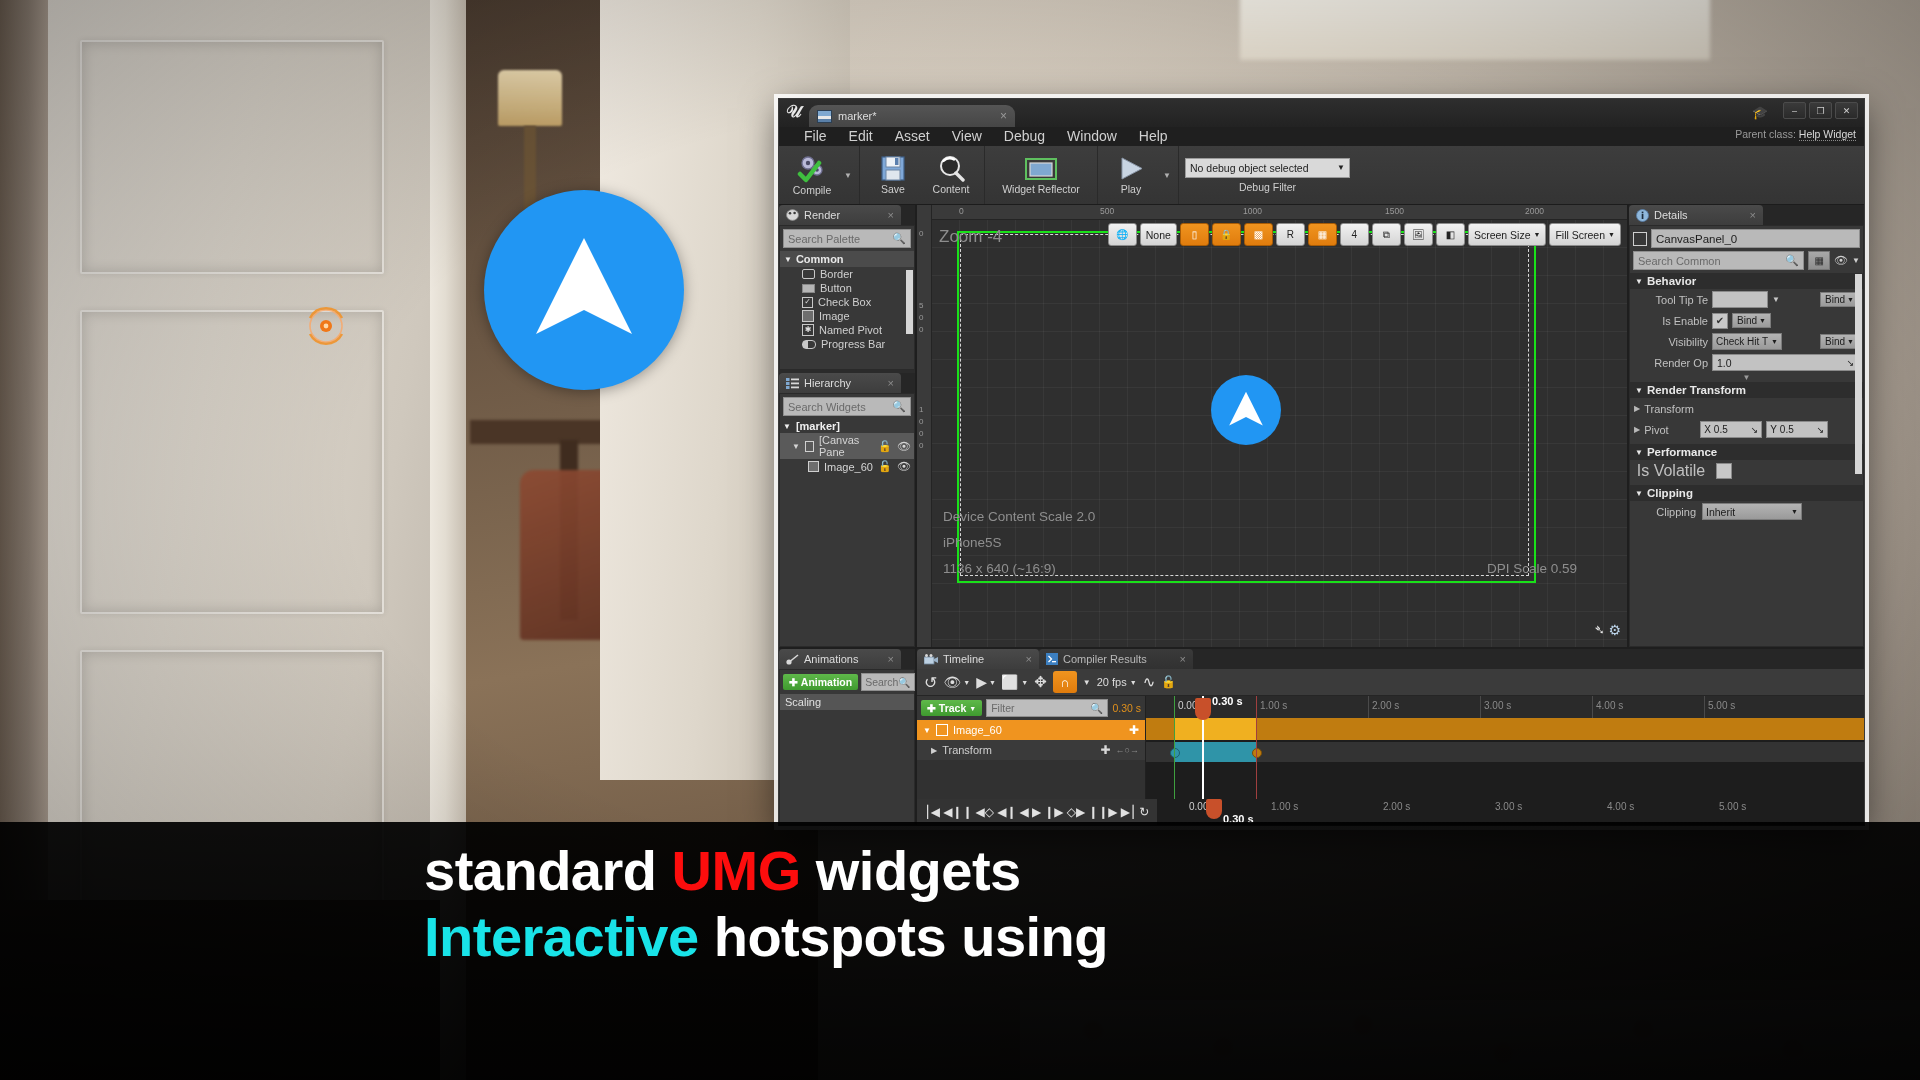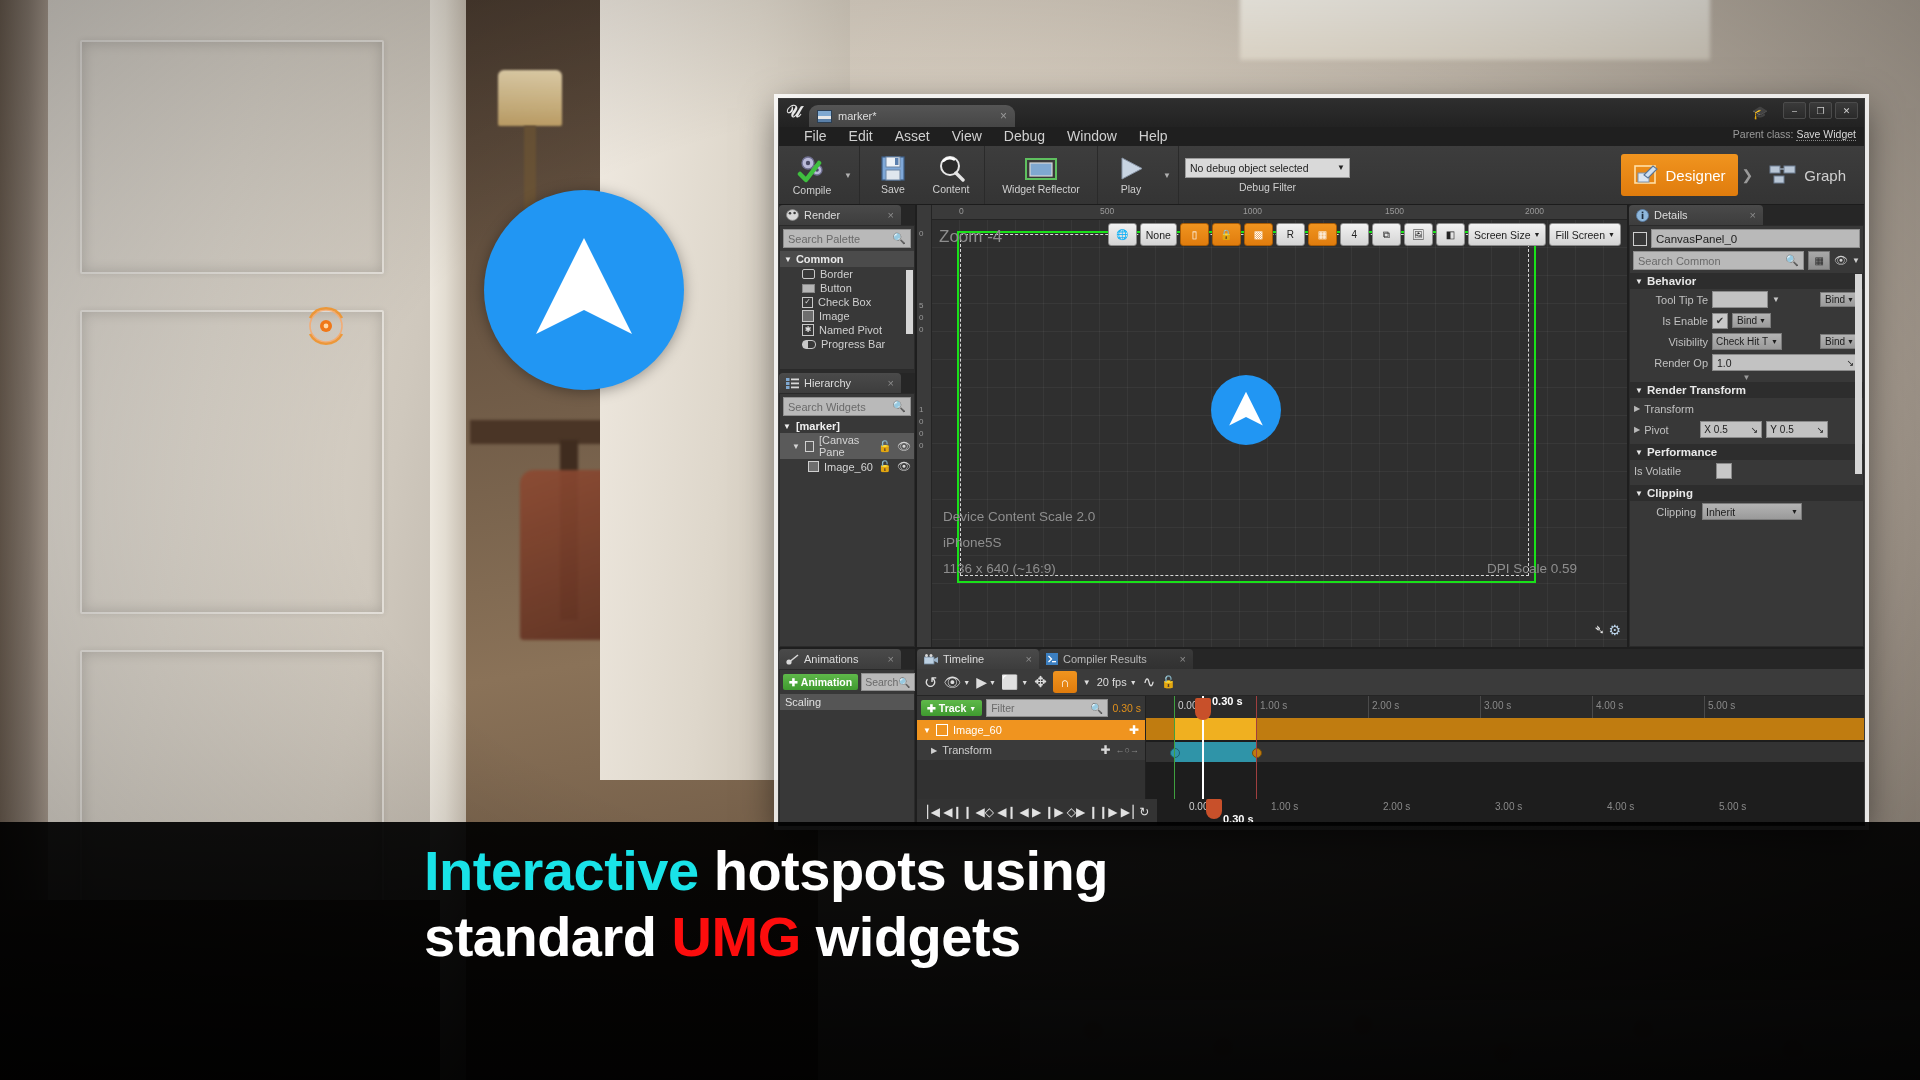--- a/index.html
+++ b/index.html
@@ -252,21 +252,21 @@
     <div class="menubar">
       <div class="mi">File</div>
       <div class="mi">Edit</div>
       <div class="mi">Asset</div>
       <div class="mi">View</div>
       <div class="mi">Debug</div>
       <div class="mi">Window</div>
       <div class="mi">Help</div>
       <div class="parentclass">
         <span>Parent class:</span>
-        <b>Save Widget</b>
+        <b>Help Widget</b>
       </div>
     </div>
 
     <div class="toolbar">
       <div class="tbgroup">
         <div class="tbbtn">
           <svg width="30" height="28" viewBox="0 0 30 28">
             <circle cx="11" cy="8" r="6" fill="#b9b9d8" stroke="#6f6f90" stroke-width="1.3"></circle>
             <circle cx="11" cy="8" r="2.2" fill="#4a4a66"></circle>
             <circle cx="20" cy="15" r="5" fill="#b9b9d8" stroke="#6f6f90" stroke-width="1.3"></circle>
@@ -313,40 +313,20 @@
           <span class="lbl">Play</span>
         </div>
         <div class="tbcaret">▼</div>
       </div>
       <div class="debugfilter">
         <div class="debugsel">
           <span>No debug object selected</span>
           <span class="cv">▼</span>
         </div>
         <div class="dlbl">Debug Filter</div>
-      </div>
-      <div class="modeswitch">
-        <div class="modebtn active">
-          <svg width="26" height="24" viewBox="0 0 26 24">
-            <rect x="2" y="3" width="20" height="17" fill="none" stroke="#ffe0a8" stroke-width="1.6"></rect>
-            <rect x="5" y="10" width="11" height="9" fill="#dbe6f2" stroke="#7c93ad" stroke-width="1"></rect>
-            <path d="M11 12 L20 3 L24 6 L15 15 Z" fill="#cfe0f2" stroke="#5a7595" stroke-width="1.1"></path>
-          </svg>
-          <span>Designer</span>
-        </div>
-        <span class="modechev">❯</span>
-        <div class="modebtn idle">
-          <svg width="28" height="22" viewBox="0 0 28 22">
-            <rect x="1" y="2" width="10" height="7" fill="#b8c6d6" stroke="#6e7f93" stroke-width="1"></rect>
-            <rect x="15" y="2" width="11" height="7" fill="#b8c6d6" stroke="#6e7f93" stroke-width="1"></rect>
-            <rect x="5" y="12" width="10" height="7" fill="#b8c6d6" stroke="#6e7f93" stroke-width="1"></rect>
-            <line x1="11" y1="5" x2="15" y2="5" stroke="#9aa8b8" stroke-width="1.4"></line>
-          </svg>
-          <span>Graph</span>
-        </div>
       </div>
     </div>
 
     <div class="body">
 
       <div class="col-left">
 
         <div style="display:flex;flex-direction:column;flex:0 0 165px;min-height:0;">
           <div class="ptabrow">
             <div class="ptab">
@@ -600,21 +580,21 @@
               <span>0.5</span>
               <span style="margin-left:auto;font-size:9px;">↘</span>
             </div>
           </div>
 
           <div style="background:#2d2d2d;font-size:11.5px;font-weight:bold;color:#e8e8e8;padding:2px 5px;display:flex;gap:4px;align-items:center;margin-top:4px;">
             <span style="font-size:8px;">▼</span>
             <span>Performance</span>
           </div>
           <div style="display:flex;align-items:center;height:21px;padding:0 4px;gap:8px;">
-            <span style="width:74px;font-size:11px;color:#c0c0c0;text-align:left;">Is Volatile</span>
+            <span style="width:74px;font-size:16px;color:#c0c0c0;text-align:center;">Is Volatile</span>
             <div style="width:14px;height:14px;background:#c8c8c8;border:1px solid #8a8a8a;"></div>
           </div>
 
           <div style="background:#2d2d2d;font-size:11.5px;font-weight:bold;color:#e8e8e8;padding:2px 5px;display:flex;gap:4px;align-items:center;margin-top:4px;">
             <span style="font-size:8px;">▼</span>
             <span>Clipping</span>
           </div>
           <div style="display:flex;align-items:center;height:21px;padding:0 4px;gap:6px;">
             <span style="width:62px;font-size:11px;color:#c0c0c0;text-align:right;">Clipping</span>
             <div style="width:92px;height:15px;background:linear-gradient(180deg,#b4b4b4,#9a9a9a);border:1px solid #7c7c7c;color:#1c1c1c;font-size:10.5px;display:flex;align-items:center;padding:0 3px;">
@@ -780,20 +760,20 @@
             <div style="position:absolute;left:66px;top:14px;color:#fff;font-size:11px;font-weight:bold;">0.30 s</div>
           </div>
         </div>
       </div>
     </div>
   </div>
 
   <div class="captionbar"></div>
   <div class="caption">
     <div>
+      <span>standard </span><span class="cr">UMG</span><span> widgets</span>
+    </div>
+    <div>
       <span class="cy">Interactive</span><span> hotspots using</span>
     </div>
-    <div>
-      <span>standard </span><span class="cr">UMG</span><span> widgets</span>
-    </div>
   </div>
 
 </div>
 
 </body></html>

